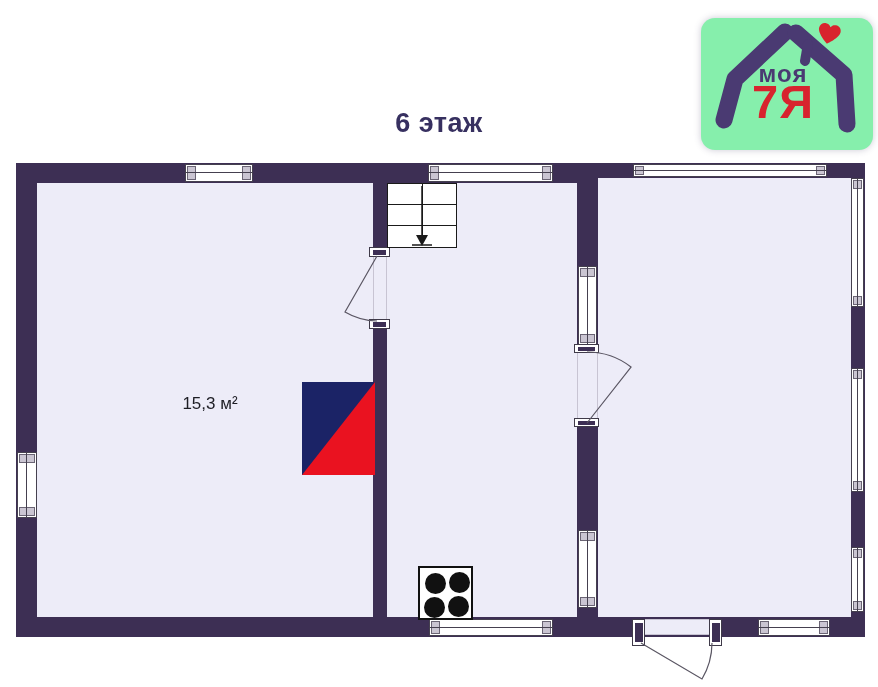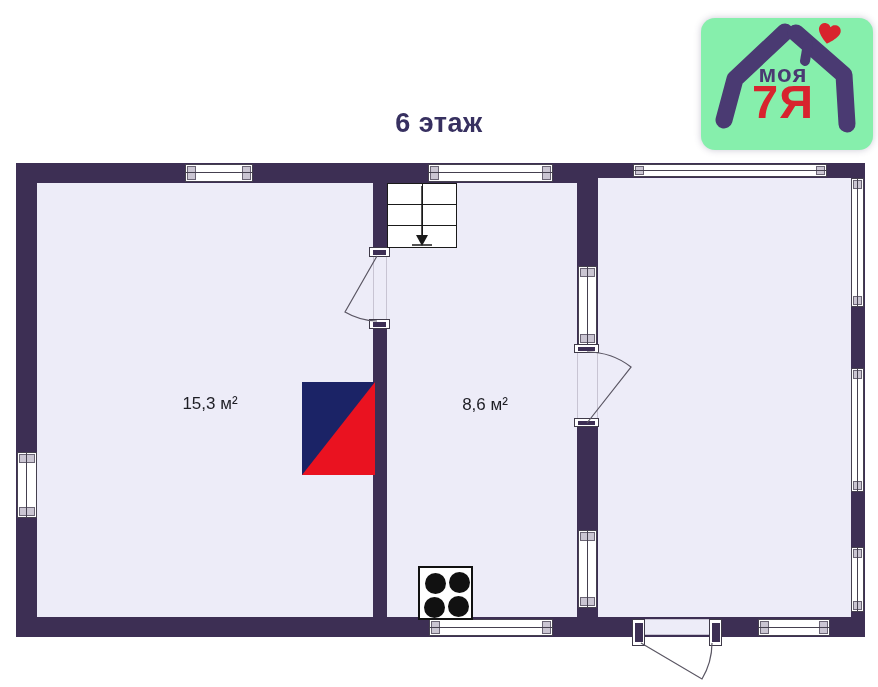--- a/index.html
+++ b/index.html
@@ -180,21 +180,20 @@
     </div>
 
   <div class="cooktop" style="left:418px;top:566px;width:55px;height:54px">
     <span class="burner" style="left:5px;top:5px"></span>
     <span class="burner" style="left:29px;top:4px"></span>
     <span class="burner" style="left:4px;top:29px"></span>
     <span class="burner" style="left:28px;top:28px"></span>
   </div>
 
   <div class="room-label" style="left:140px;top:394px;width:140px">15,3 м²</div>
-  <div class="room-label" style="left:420px;top:395px;width:130px">8,6 м²</div>
 
   <svg class="overlay" width="878" height="687" viewBox="0 0 878 687">
     <path d="M377,256 L345,312 A65,65 0 0 0 377,321" fill="none" stroke="#5a5663" stroke-width="1.2"></path>
     <path d="M587,423 L631,367 A71,71 0 0 0 587,352" fill="none" stroke="#5a5663" stroke-width="1.2"></path>
     <path d="M641,643 L702,679 A71,71 0 0 0 712,643" fill="none" stroke="#5a5663" stroke-width="1.2"></path>
     <g>
       <line x1="422" y1="186" x2="422" y2="241" stroke="#1a1a1a" stroke-width="1.5"></line>
       <polygon points="416,235 428,235 422,246" fill="#1a1a1a"></polygon>
       <line x1="412" y1="245" x2="432" y2="245" stroke="#1a1a1a" stroke-width="1.5"></line>
     </g>

